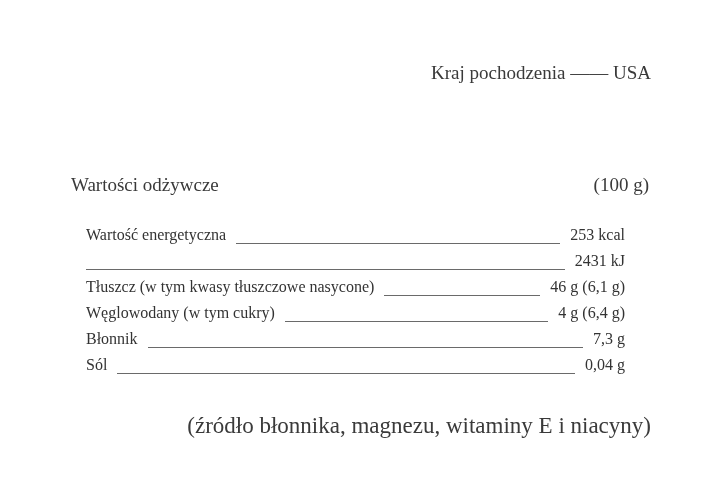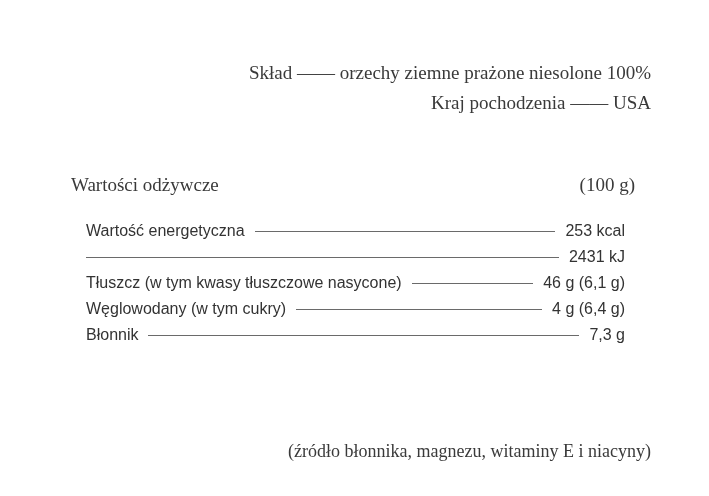--- a/index.html
+++ b/index.html
@@ -4,41 +4,36 @@
   <style>
     html, body { margin: 0; padding: 0; background: #ffffff; }
     body { width: 709px; height: 496px; position: relative; overflow: hidden; color: #333333; }
     .serif { font-family: "Liberation Serif", "DejaVu Serif", serif; color: #3a3a3a; }
     .sans { font-family: "Liberation Sans", "DejaVu Sans", sans-serif; color: #333333; }
 
     .composition { position: absolute; right: 58px; top: 58px; text-align: right; font-size: 19px; line-height: 30px; }
     .composition .line { white-space: nowrap; }
 
     .nutri-title { position: absolute; left: 71px; top: 174px; font-size: 19px; }
-    .nutri-portion { position: absolute; right: 74px; top: 174px; font-size: 19px; }
+    .nutri-portion { position: absolute; right: 60px; top: 174px; font-size: 19px; }
 
     .rows { position: absolute; left: 86px; width: 539px; top: 218px; }
-    .row { display: flex; align-items: center; height: 26px; font-size: 16px; }
+    .row { display: flex; align-items: flex-end; height: 26px; font-size: 16px; font-family: Liberation Serif, serif; }
     .row .label { white-space: nowrap; }
     .row .rule { flex: 1; height: 1px; background: #6a6a6a; margin: 0 10px; }
     .row .rule.light { background: #bdbdbd; height: 2px; }
     .row .rule.first { margin-left: 0; }
     .row .value { white-space: nowrap; text-align: right; }
 
-    .footnote { position: absolute; right: 58px; top: 413px; font-size: 18px; margin-top: 28px; }
+    .footnote { position: absolute; right: 58px; top: 413px; font-size: 23px; }
   </style>
 </head>
 <body>
 
 <div class="composition serif">
-  <div class="line">
-    <span>Skład</span>
-    <span>——</span>
-    <span>orzechy ziemne prażone niesolone 100%</span>
-  </div>
   <div class="line">
     <span>Kraj pochodzenia</span>
     <span>——</span>
     <span>USA</span>
   </div>
 </div>
 
 <div class="nutri-title serif">Wartości odżywcze</div>
 <div class="nutri-portion serif">(100 g)</div>
 
@@ -60,15 +55,20 @@
   <div class="row">
     <span class="label">Węglowodany (w tym cukry)</span>
     <span class="rule"></span>
     <span class="value">4 g (6,4 g)</span>
   </div>
   <div class="row">
     <span class="label">Błonnik</span>
     <span class="rule"></span>
     <span class="value">7,3 g</span>
   </div>
+  <div class="row">
+    <span class="label">Sól</span>
+    <span class="rule"></span>
+    <span class="value">0,04 g</span>
+  </div>
 </div>
 
 <div class="footnote serif">(źródło błonnika, magnezu, witaminy E i niacyny)</div>
 
 </body></html>

